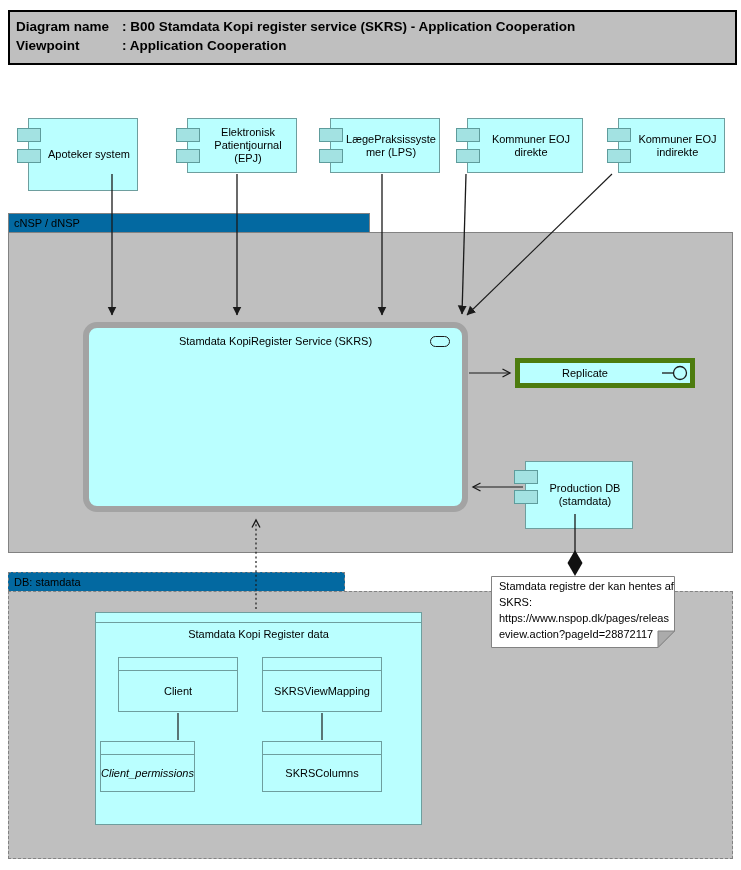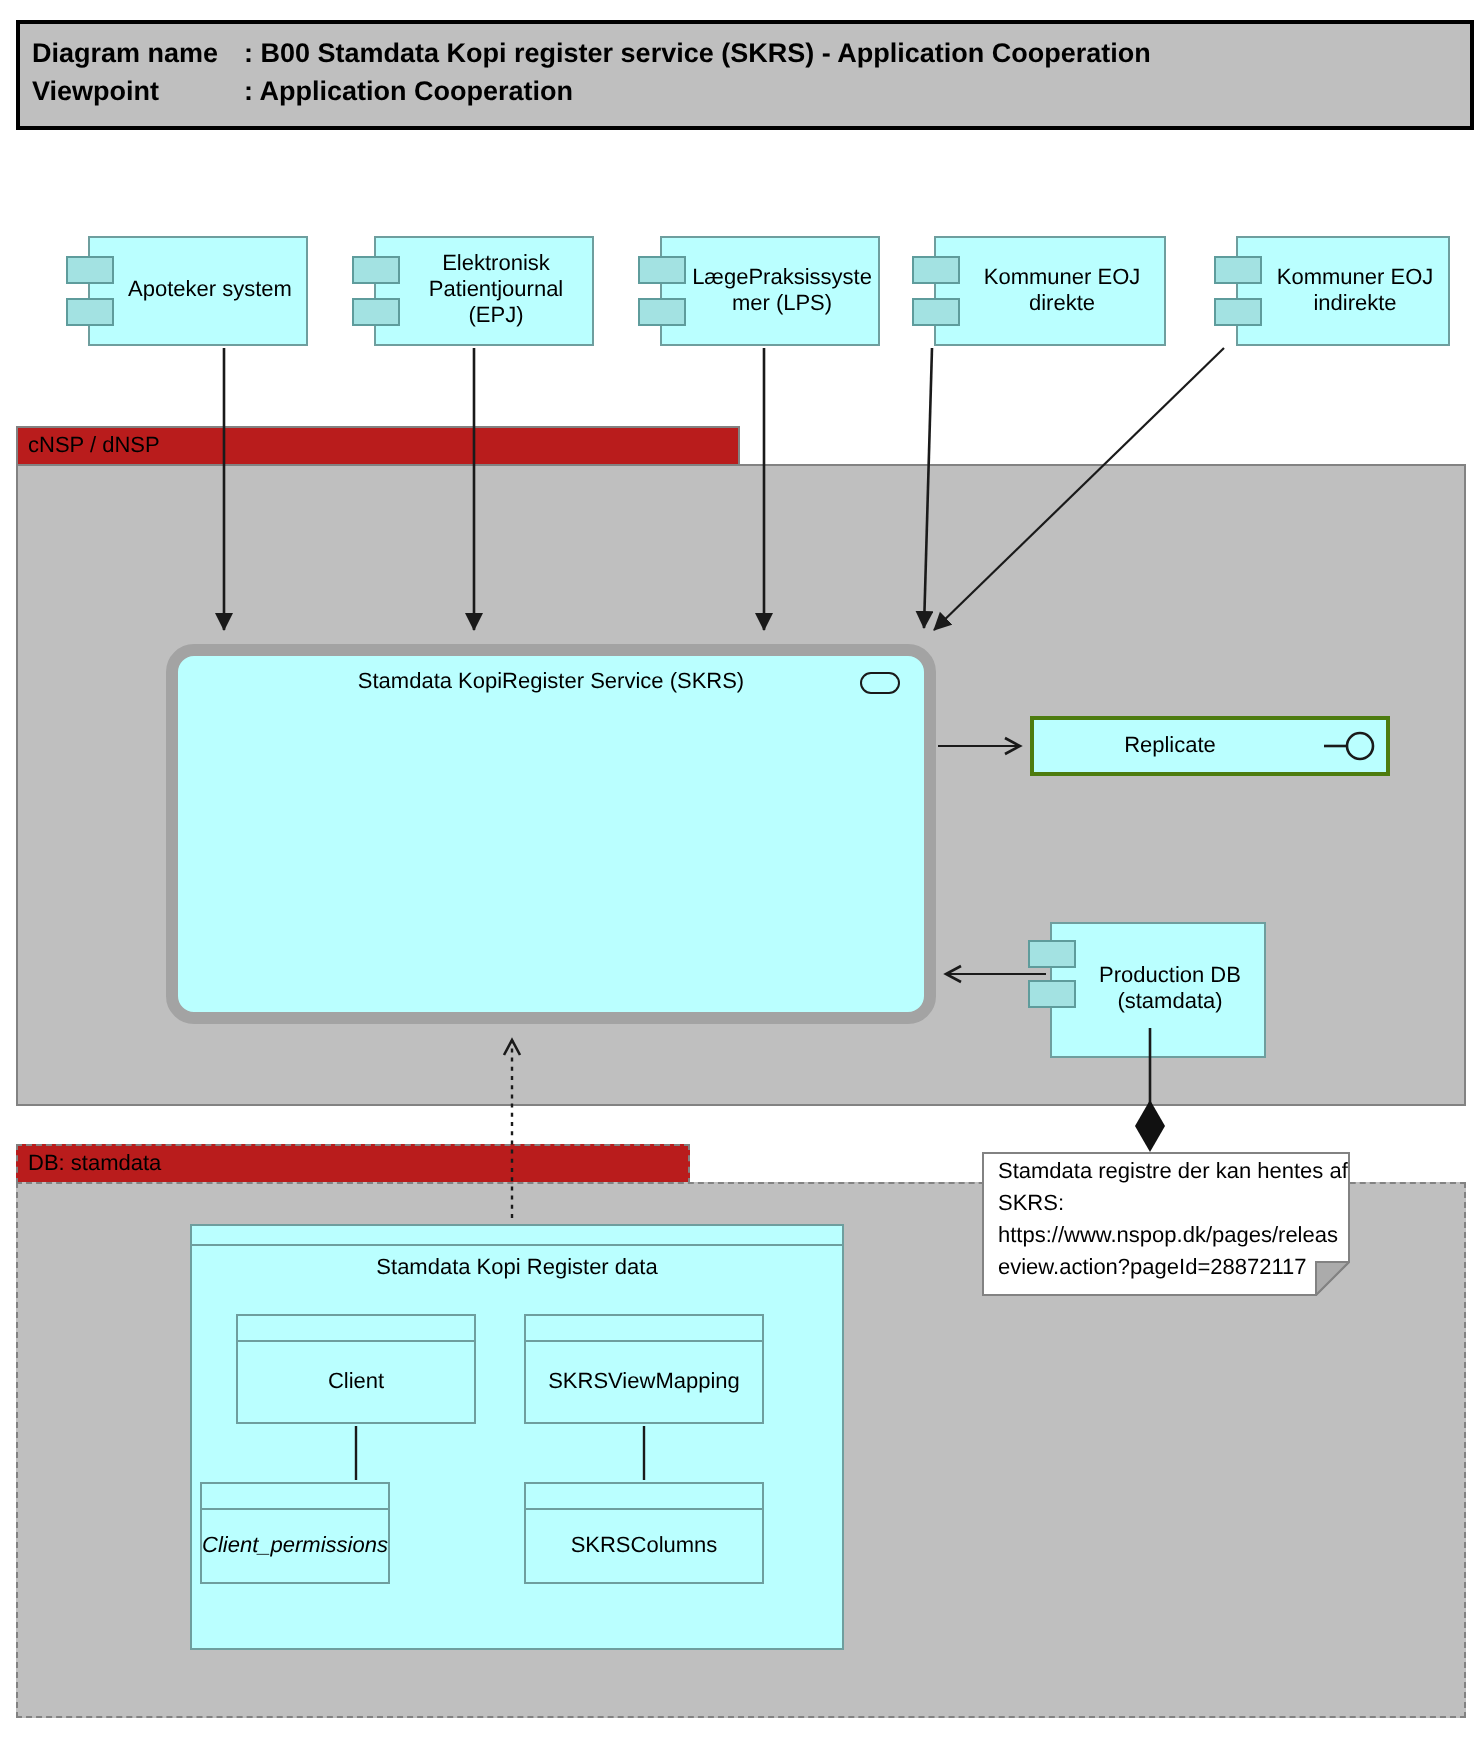--- a/index.html
+++ b/index.html
@@ -6,21 +6,21 @@
   body{font-family:"Liberation Sans","DejaVu Sans",sans-serif;color:#000;}
   .canvas{position:relative;width:741px;height:870px;background:#fff;overflow:hidden;}
 
   
   .title-box{position:absolute;left:8px;top:10px;width:719px;height:46px;
     background:#BFBFBF;border:2px solid #000;padding:5px 0 0 6px;}
   .t-row{display:flex;font-size:13.5px;font-weight:bold;line-height:19px;white-space:nowrap;}
   .t-label{display:inline-block;width:106px;}
 
   
-  .grp-tab{position:absolute;background:#b91c1c;border:1px solid #828282;
+  .grp-tab{position:absolute;background:#0369a1;border:1px solid #828282;
     font-size:11px;line-height:18px;padding-left:5px;box-sizing:border-box;z-index:1;}
   .grp-body{position:absolute;background:#BFBFBF;border:1px solid #828282;box-sizing:border-box;z-index:1;}
   .dashed{border-style:dashed;}
 
   
   .comp{position:absolute;background:#BAFFFF;border:1px solid #6E9E9E;box-sizing:border-box;
     display:flex;align-items:center;justify-content:center;text-align:center;
     font-size:11px;line-height:13px;padding:2px 3px 2px 15px;z-index:2;overflow-wrap:break-word;}
   .comp .lbl{width:100%;overflow-wrap:break-word;}
   .prong{position:absolute;left:-12px;width:24px;height:14px;background:#A3E2E2;border:1px solid #5E9C9C;box-sizing:border-box;}
@@ -29,21 +29,21 @@
 
   
   .skrs{position:absolute;left:83px;top:322px;width:385px;height:190px;background:#BAFFFF;
     border:6px solid #a3a3a3;border-radius:14px;box-sizing:border-box;z-index:2;}
   .skrs-title{margin-top:7px;text-align:center;font-size:11px;}
   .svc-icon{position:absolute;right:12px;top:8px;width:20px;height:11px;
     border:1.5px solid #1a1a1a;border-radius:7px;box-sizing:border-box;}
 
   
   .replicate{position:absolute;left:515px;top:358px;width:180px;height:30px;background:#BAFFFF;
-    border:2px solid #4d7c0f;box-sizing:border-box;display:flex;align-items:center;justify-content:center;
+    border:5px solid #4d7c0f;box-sizing:border-box;display:flex;align-items:center;justify-content:center;
     font-size:11px;padding-right:40px;z-index:2;}
 
   
   .dbox{position:absolute;background:#BAFFFF;border:1px solid #6E9E9E;box-sizing:border-box;z-index:2;
     display:flex;flex-direction:column;}
   .dband{height:9px;border-bottom:1px solid #6E9E9E;flex:none;}
   .dband.tall{height:12px;}
   .dtitle{text-align:center;font-size:11px;margin-top:5px;}
   .dname{flex:1;display:flex;align-items:center;justify-content:center;font-size:11px;text-align:center;}
 
@@ -74,21 +74,21 @@
   <div class="grp-tab" style="left:8px;top:213px;width:362px;height:20px;">
     <span>cNSP / dNSP</span>
   </div>
   <div class="grp-body" style="left:8px;top:232px;width:725px;height:321px;"></div>
 
   <div class="grp-tab dashed" style="left:8px;top:572px;width:337px;height:20px;">
     <span>DB: stamdata</span>
   </div>
   <div class="grp-body dashed" style="left:8px;top:591px;width:725px;height:268px;"></div>
 
-  <div class="comp" style="left:44px;top:118px;width:110px;height:55px;">
+  <div class="comp" style="left:28px;top:118px;width:110px;height:73px;">
     <span class="prong p1"></span>
     <span class="prong p2"></span>
     <span class="lbl">Apoteker system</span>
   </div>
   <div class="comp" style="left:187px;top:118px;width:110px;height:55px;">
     <span class="prong p1"></span>
     <span class="prong p2"></span>
     <span class="lbl">Elektronisk Patientjournal (EPJ)</span>
   </div>
   <div class="comp" style="left:330px;top:118px;width:110px;height:55px;">

